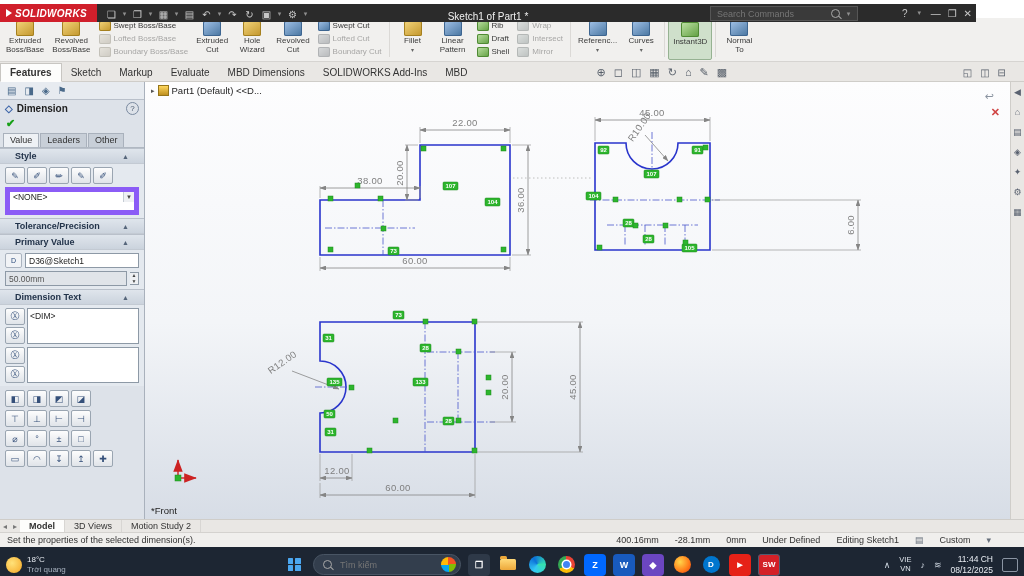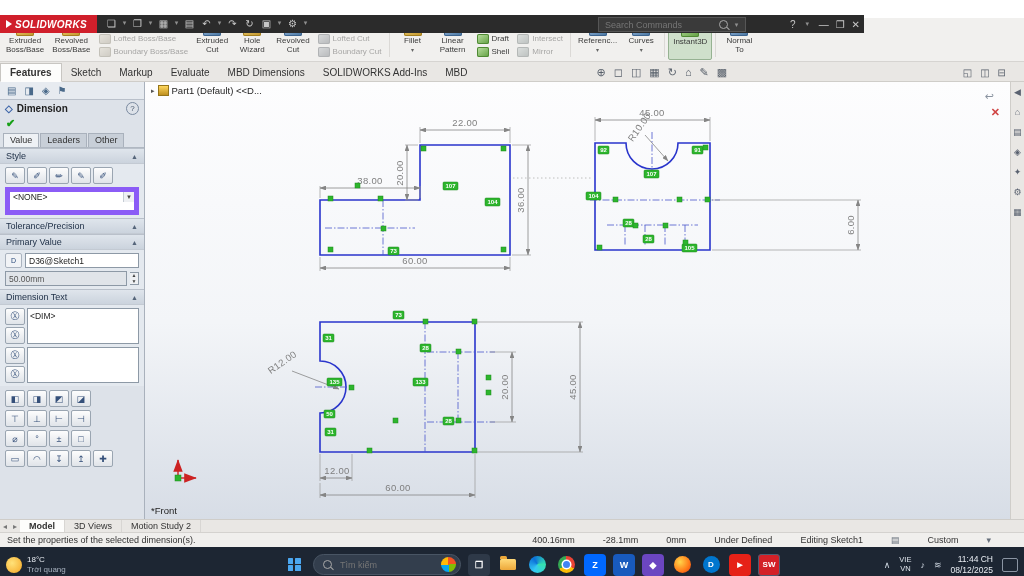--- a/index.html
+++ b/index.html
@@ -1,21 +1,21 @@
 <!DOCTYPE html>
 <html><head>
 <meta charset="utf-8">
 <style>
   html,body{margin:0;padding:0}
   body{width:1024px;height:576px;overflow:hidden;font-family:"Liberation Sans",sans-serif;background:#fff}
   .app{position:relative;width:1024px;height:576px}
   button{font-family:inherit;border:none;background:none;padding:0;margin:0;color:inherit}
 
   
-  .titlebar{position:absolute;left:0;top:15px;width:864px;height:18px;background:#2b2b2b;display:flex;align-items:flex-start;color:#ddd;font-size:10px;z-index:30}
+  .titlebar{position:absolute;left:0;top:4px;width:976px;height:18px;background:#2b2b2b;display:flex;align-items:flex-end;color:#ddd;font-size:10px;z-index:30}
   .logo{height:18px;background:#d01f2b;color:#fff;display:flex;align-items:center;gap:3px;padding:0 10px 0 6px;font-weight:bold;font-size:10px;font-style:italic;letter-spacing:.3px}
   .logo .tri{width:0;height:0;border-left:6px solid #fff;border-top:4px solid transparent;border-bottom:4px solid transparent}
   .tb-icons{display:flex;align-items:center;margin-left:6px}
   .tb-btn{width:17px;height:16px;display:flex;align-items:center;justify-content:center;color:#c8c8c8;font-size:10px}
   .tb-caret{font-size:7px;color:#8f8f8f;width:9px;text-align:center}
   .tb-title{position:absolute;left:300px;right:300px;text-align:center;color:#f0f0f0;pointer-events:none}
   .tb-search{position:absolute;right:118px;top:2px;width:138px;height:13px;background:#3a3a3a;border:1px solid #565656;display:flex;align-items:center;gap:4px;padding:0 4px}
   .tb-search input{flex:1;background:transparent;border:none;outline:none;color:#b5b5b5;font-size:9px;font-family:inherit;min-width:0}
   .mag{width:7px;height:7px;border:1.2px solid #a8a8a8;border-radius:50%;position:relative;flex:none}
   .mag::after{content:"";position:absolute;width:4px;height:1.2px;background:#a8a8a8;transform:rotate(45deg);right:-3px;bottom:-1px}
@@ -49,21 +49,21 @@
   
   .proppanel{position:absolute;left:0;top:82px;width:145px;height:437px;background:#dde2e9;border-right:1px solid #a9b1bc;font-size:9px;color:#1d1d1d;box-sizing:border-box;overflow:hidden}
   .pm-tabs{height:17px;background:#e7ebf0;border-bottom:1px solid #b9c0ca;display:flex;align-items:center;gap:8px;padding:0 7px;color:#4a6a8a;font-size:10px}
   .pm-title{height:17px;display:flex;align-items:center;gap:4px;padding:0 5px;font-weight:bold;font-size:10px}
   .pm-dia{color:#3a63a8;font-size:10px}
   .pm-help{margin-left:auto;width:11px;height:11px;border:1px solid #7a8aa0;border-radius:50%;display:flex;align-items:center;justify-content:center;font-size:8px;color:#46566c;font-weight:normal}
   .pm-check{color:#17a017;font-weight:bold;font-size:11px;padding:0 6px;height:15px}
   .pm-vtabs{display:flex;gap:1px;padding:0 3px;height:15px;align-items:flex-end;border-bottom:1px solid #b0b8c2}
   .pm-vtab{padding:1px 6px 2px;background:#c8cfd8;border:1px solid #a9b1bc;border-bottom:none;font-size:9px;color:#333}
   .pm-vtab.active{background:#eef1f5}
-  .sec-h{height:14px;background:linear-gradient(#dfe5ec,#cbd3dd);border-top:1px solid #b9c0ca;border-bottom:1px solid #c3cad3;display:flex;align-items:center;padding:0 6px;font-weight:normal;color:#22334a}
+  .sec-h{height:14px;background:linear-gradient(#dfe5ec,#cbd3dd);border-top:1px solid #b9c0ca;border-bottom:1px solid #c3cad3;display:flex;align-items:center;padding:0 15px;font-weight:bold;color:#22334a}
   .sec-h .chev{margin-left:auto;font-size:7px;color:#55657a}
   .sec-b{padding:3px 5px;display:flex;flex-direction:column;gap:3px;background:#e4e9ef}
   .btnrow{display:flex;gap:2px}
   .sbtn{width:18px;height:15px;background:linear-gradient(#fdfdfd,#e0e4e9);border:1px solid #9aa5b1;display:flex;align-items:center;justify-content:center;font-size:9px;color:#35507a;border-radius:2px}
   .sel{height:14px;background:#fff;border:5px solid #8b5cf6;display:flex;align-items:center;padding:0 0 8px 3px;font-size:8.5px;justify-content:space-between;flex:1;min-width:0}
   .sel .txt{overflow:hidden;white-space:nowrap}
   .sel .car{font-size:6px;color:#444;border-left:1px solid #c5ccd4;padding:0 2px;margin-left:3px;align-self:stretch;display:flex;align-items:center;background:#eef0f3}
   .rowi{display:flex;align-items:center;gap:3px}
   .pico{width:15px;height:13px;background:#f1f3f6;border:1px solid #aab3bf;font-size:7px;display:flex;align-items:center;justify-content:center;color:#2a4a7a;border-radius:2px;flex:none}
   .inp{height:13px;background:#fff;border:1px solid #8d99a6;flex:1;font-size:8.5px;display:flex;align-items:center;padding:0 3px;min-width:0;overflow:hidden;white-space:nowrap}
@@ -101,21 +101,21 @@
   .righttb{position:absolute;right:0;top:82px;width:14px;height:437px;background:#e9e7e4;border-left:1px solid #cfcdc9;display:flex;flex-direction:column;align-items:center;padding-top:5px;gap:10px;font-size:9px;color:#5a6270;box-sizing:border-box}
 
   
   .bottomtabs{position:absolute;top:519px;left:0;width:1024px;height:13px;background:#e9e7e4;border-top:1px solid #cfcdc9;display:flex;align-items:stretch;font-size:9px;color:#333;box-sizing:border-box}
   .bt-arr{display:flex;align-items:center;padding:0 3px;color:#777;font-size:8px}
   .btab{padding:0 9px;display:flex;align-items:center;border-right:1px solid #d8d6d3}
   .btab.active{background:#fdfdfc;font-weight:bold}
 
   
   .statusbar{position:absolute;top:532px;left:0;width:1024px;height:15px;background:#f0efed;border-top:1px solid #d4d2cf;display:flex;align-items:center;font-size:9px;color:#333;padding:0 7px;box-sizing:border-box}
-  .st-right{margin-left:auto;display:flex;gap:28px;align-items:center;padding-right:26px}
+  .st-right{margin-left:auto;display:flex;gap:16px;align-items:center;padding-right:26px}
   .st-ico{color:#67707c;font-size:9px}
 
   
   .taskbar{position:absolute;top:547px;left:0;width:1024px;height:35px;background:#1d2633;display:flex;align-items:center;color:#e8ecf2;padding:0 6px;box-sizing:border-box}
   .weather{display:flex;align-items:center;gap:5px;width:148px;flex:none}
   .sun{width:16px;height:16px;border-radius:50%;background:radial-gradient(circle at 38% 38%,#ffe27a,#f5a623);flex:none}
   .wtxt{display:flex;flex-direction:column;font-size:8px;line-height:1.2}
   .wtxt .t2{color:#a7b1bf}
   .tb-center{display:flex;align-items:center;gap:7px;margin-left:128px}
   .start{width:24px;height:24px;display:grid;place-items:center}
@@ -160,20 +160,21 @@
       <button class="tb-btn">▤</button>
       <button class="tb-btn">↶</button>
         <span class="tb-caret">▾</span>
       <button class="tb-btn">↷</button>
       <button class="tb-btn">↻</button>
       <button class="tb-btn">▣</button>
         <span class="tb-caret">▾</span>
       <button class="tb-btn">⚙</button>
         <span class="tb-caret">▾</span>
     </div>
+    <div class="tb-title">Sketch1 of Part1 *</div>
     <div class="tb-search">
       <input placeholder="Search Commands" style="">
       <span class="mag"></span>
       <span class="tb-caret">▾</span>
     </div>
     <div class="tb-right">
       <span>?</span>
       <span class="tb-caret">▾</span>
       <span>—</span>
       <span>❐</span>

